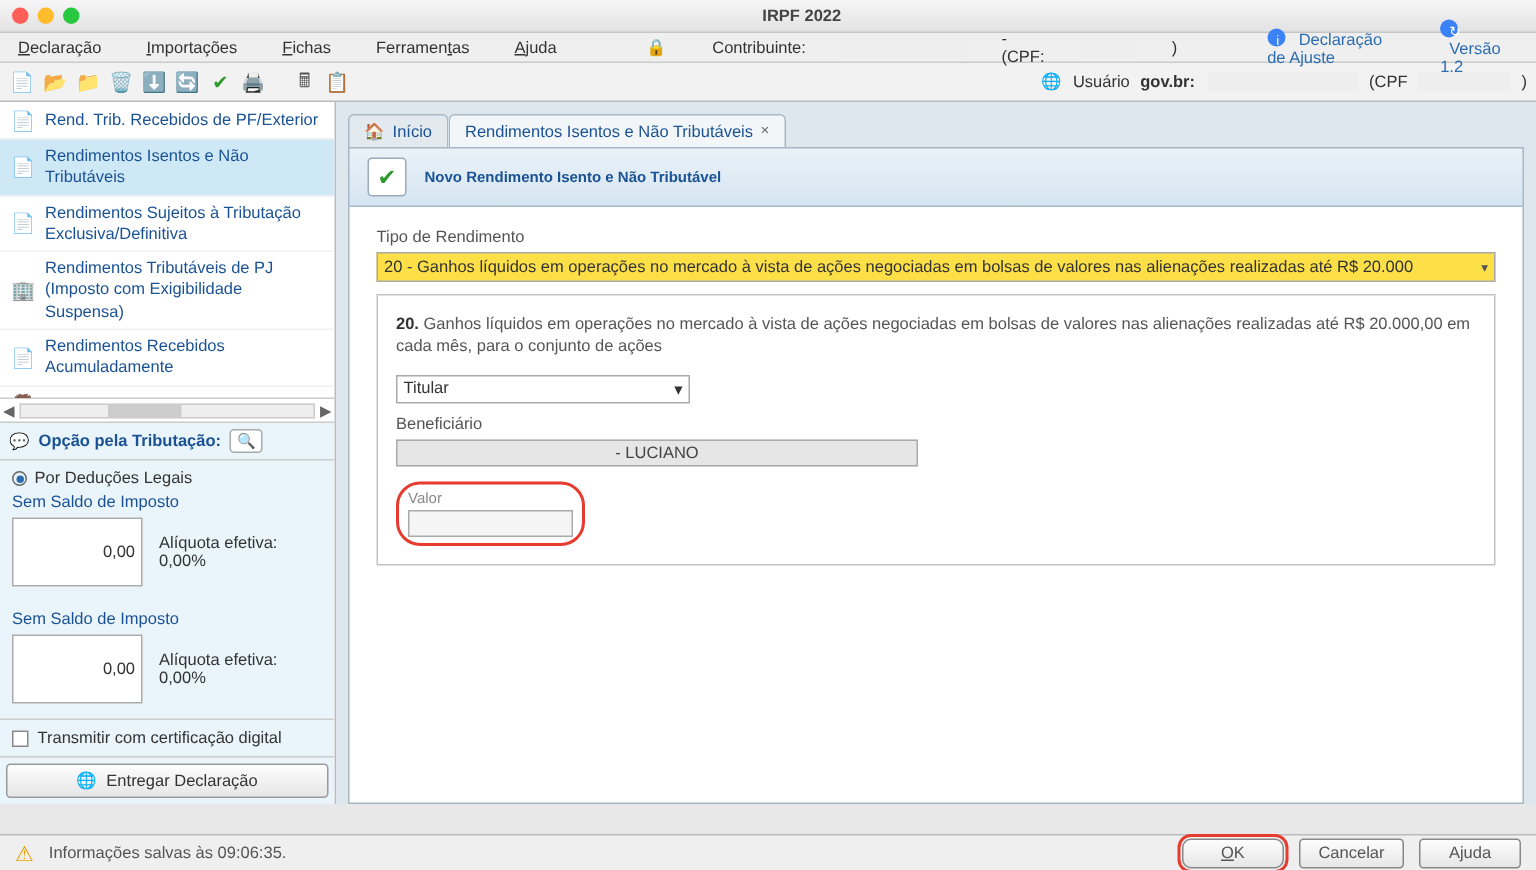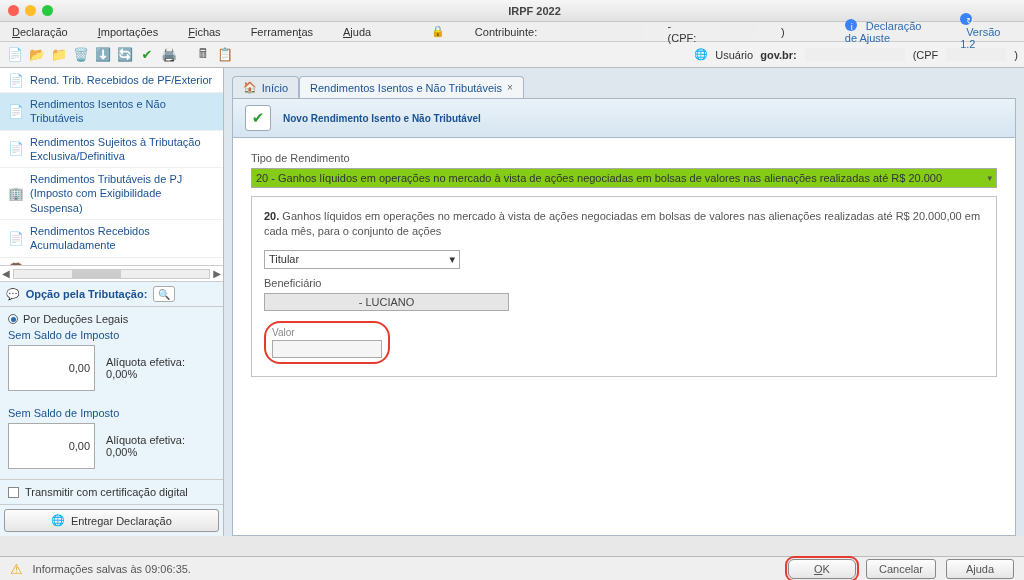--- a/index.html
+++ b/index.html
@@ -41,27 +41,27 @@
   .content { flex:1; background:#dfe7ee; position:relative; padding:8px 8px 0 8px; display:flex; flex-direction:column;}
   .tabs{display:flex;gap:0;margin-bottom:0}
   .tab{background:#f2f6f9;border:1px solid #a8b8c6;border-bottom:none;padding:4px 10px;border-radius:4px 4px 0 0;display:flex;align-items:center;gap:5px;color:#1a5294;cursor:pointer;font-size:11px}
   .tab.inactive{background:#e2eaf0}
   .tab .x{color:#666;font-size:10px;cursor:pointer}
   .headerbanner{height:40px;background:linear-gradient(#eaf2f8,#d5e5f1);border:1px solid #a8b8c6;display:flex;align-items:center;padding:0 12px;gap:12px}
   .headerbanner .docicon{width:26px;height:26px;background:#fff;border:1px solid #9ab;border-radius:3px;display:flex;align-items:center;justify-content:center;font-size:15px;color:#2e9a2e}
   .headerbanner h2{color:#1a5294;font-size:10px;font-weight:bold}
   .formarea{flex:1;background:#fff;border:1px solid #a8b8c6;border-top:none;padding:14px 18px;overflow:auto}
   .lbl{color:#555;margin-bottom:4px;display:block}
-  .combo{width:100%;border:1px solid #aaa;padding:3px 4px;background:#84cc16;position:relative;display:flex;align-items:center}
+  .combo{width:100%;border:1px solid #aaa;padding:3px 4px;background:#fde047;position:relative;display:flex;align-items:center}
   .combo .arrow{margin-left:auto;font-size:9px;color:#555}
   .innerbox{border:1px solid #c3c3c3;padding:12px;margin-top:8px}
   .desc{color:#555;line-height:1.4;margin-bottom:10px}
   .desc b{color:#333}
   .smallcombo{border:1px solid #aaa;padding:2px 4px;background:#fff;width:196px;display:flex;align-items:center}
-  .readfield{border:1px solid #aaa;background:#e6e6e6;width:245px;padding:2px 4px;color:#444}
+  .readfield{border:1px solid #aaa;background:#e6e6e6;width:348px;padding:2px 4px;color:#444}
   .valorwrap{display:inline-block;border:2px solid #e63b2f;border-radius:16px;padding:4px 6px;margin-top:4px}
   .valorwrap .inlabel{color:#888;font-size:10px}
   .valorwrap .infield{border:1px solid #aaa;background:#f5f5f5;width:110px;height:18px;margin-top:2px}
   .footer{position:fixed;bottom:0;left:0;right:0;height:24px;background:#efefef;border-top:1px solid #bbb;display:flex;align-items:center;padding:0 10px;gap:10px;font-size:11px;color:#555}
   .footer .warn{color:#e6a100;font-size:14px}
   .footer .spacer{flex:1}
   .fbtn{min-width:68px;padding:3px 12px;background:linear-gradient(#fdfdfd,#e6e6e6);border:1px solid #888;border-radius:3px;cursor:pointer;text-align:center}
   .fbtn.ok{outline:2px solid #e63b2f;outline-offset:1px;border-radius:6px}
 </style>
 </head>

